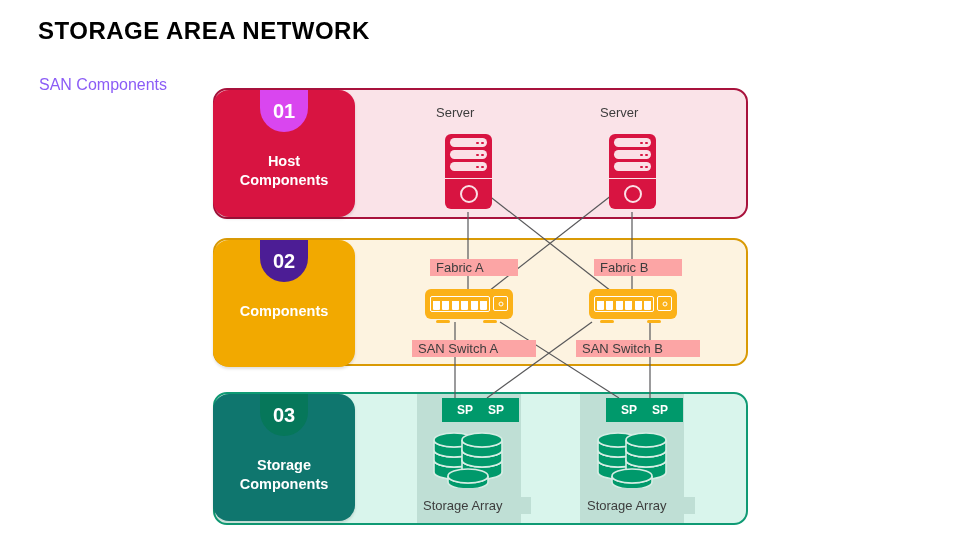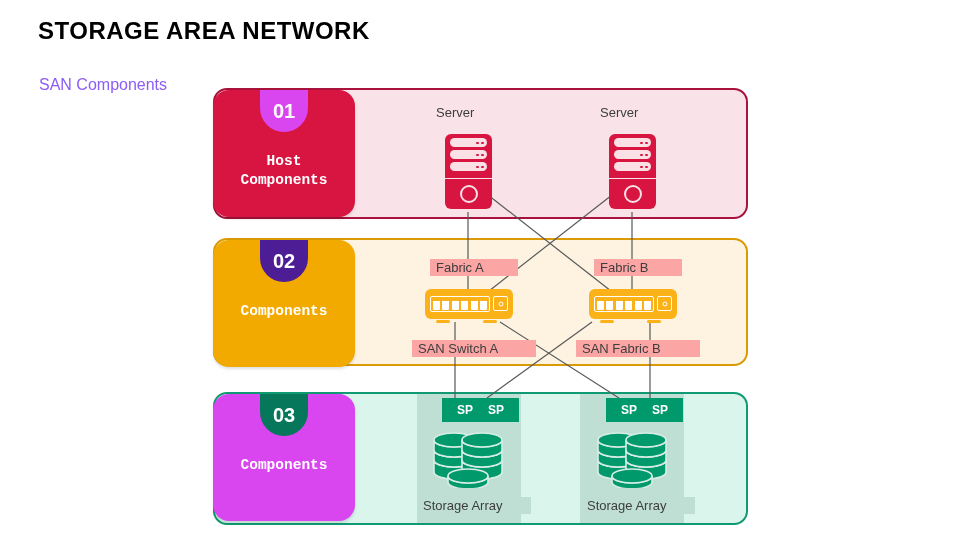--- a/index.html
+++ b/index.html
@@ -71,21 +71,21 @@
     left: 213px;
     width: 142px;
     height: 127px;
     border-radius: 16px;
     box-sizing: border-box;
     z-index: 6;
     box-shadow: 0 2px 3px rgba(0,0,0,0.13);
   }
   .card-host    { top: 90px;  background: #d81441; }
   .card-fabric  { top: 240px; background: #f2a900; }
-  .card-storage { top: 394px; background: #d946ef; }
+  .card-storage { top: 394px; background: #0f766e; }
 
   .card-badge {
     position: absolute;
     top: 0;
     left: 50%;
     transform: translateX(-50%);
     width: 48px;
     height: 42px;
     border-bottom-left-radius: 24px;
     border-bottom-right-radius: 24px;
@@ -103,21 +103,20 @@
   .card-label {
     position: absolute;
     left: 0;
     right: 0;
     top: 62px;
     text-align: center;
     font-size: 14.5px;
     font-weight: bold;
     color: #ffffff;
     line-height: 1.32;
-    font-family: Liberation Mono, monospace;
   }
 
   
   #links {
     position: absolute;
     left: 0;
     top: 0;
     width: 960px;
     height: 540px;
     z-index: 2;
@@ -330,20 +329,21 @@
 <div class="label-card card-fabric">
   <div class="card-badge">02</div>
   <div class="card-label">
     <div>Components</div>
   </div>
 </div>
 
 <div class="label-card card-storage">
   <div class="card-badge">03</div>
   <div class="card-label">
+    <div>Storage</div>
     <div>Components</div>
   </div>
 </div>
 
 <div class="caption caption-host" style="left:430px; top:104px; width:76px;">Server</div>
 <div class="caption caption-host" style="left:594px; top:104px; width:76px;">Server</div>
 
 <div class="server" style="left:445px; top:134px;">
   <div class="server-top">
     <div class="bay">
@@ -409,21 +409,21 @@
         <span></span>
         <span></span>
     </div>
     <div class="switch-ind"></div>
   </div>
   <div class="foot l"></div>
   <div class="foot r"></div>
 </div>
 
 <div class="caption caption-fab" style="left:412px; top:340px; width:112px;">SAN Switch A</div>
-<div class="caption caption-fab" style="left:576px; top:340px; width:112px;">SAN Fabric B</div>
+<div class="caption caption-fab" style="left:576px; top:340px; width:112px;">SAN Switch B</div>
 
 <div class="sp" style="left:442px; top:398px;">SP</div>
 <div class="sp" style="left:473px; top:398px;">SP</div>
 <div class="sp" style="left:606px; top:398px;">SP</div>
 <div class="sp" style="left:637px; top:398px;">SP</div>
 
 <svg class="disks" style="left:432px; top:432px;" viewBox="0 0 72 56">
   <g fill="#00996b" stroke="#d5ede4" stroke-width="1.6">
     <ellipse cx="22" cy="40" rx="20" ry="7"></ellipse>
     <path d="M2 28 a20 7 0 0 0 40 0 v12 a20 7 0 0 1 -40 0 z"></path>

